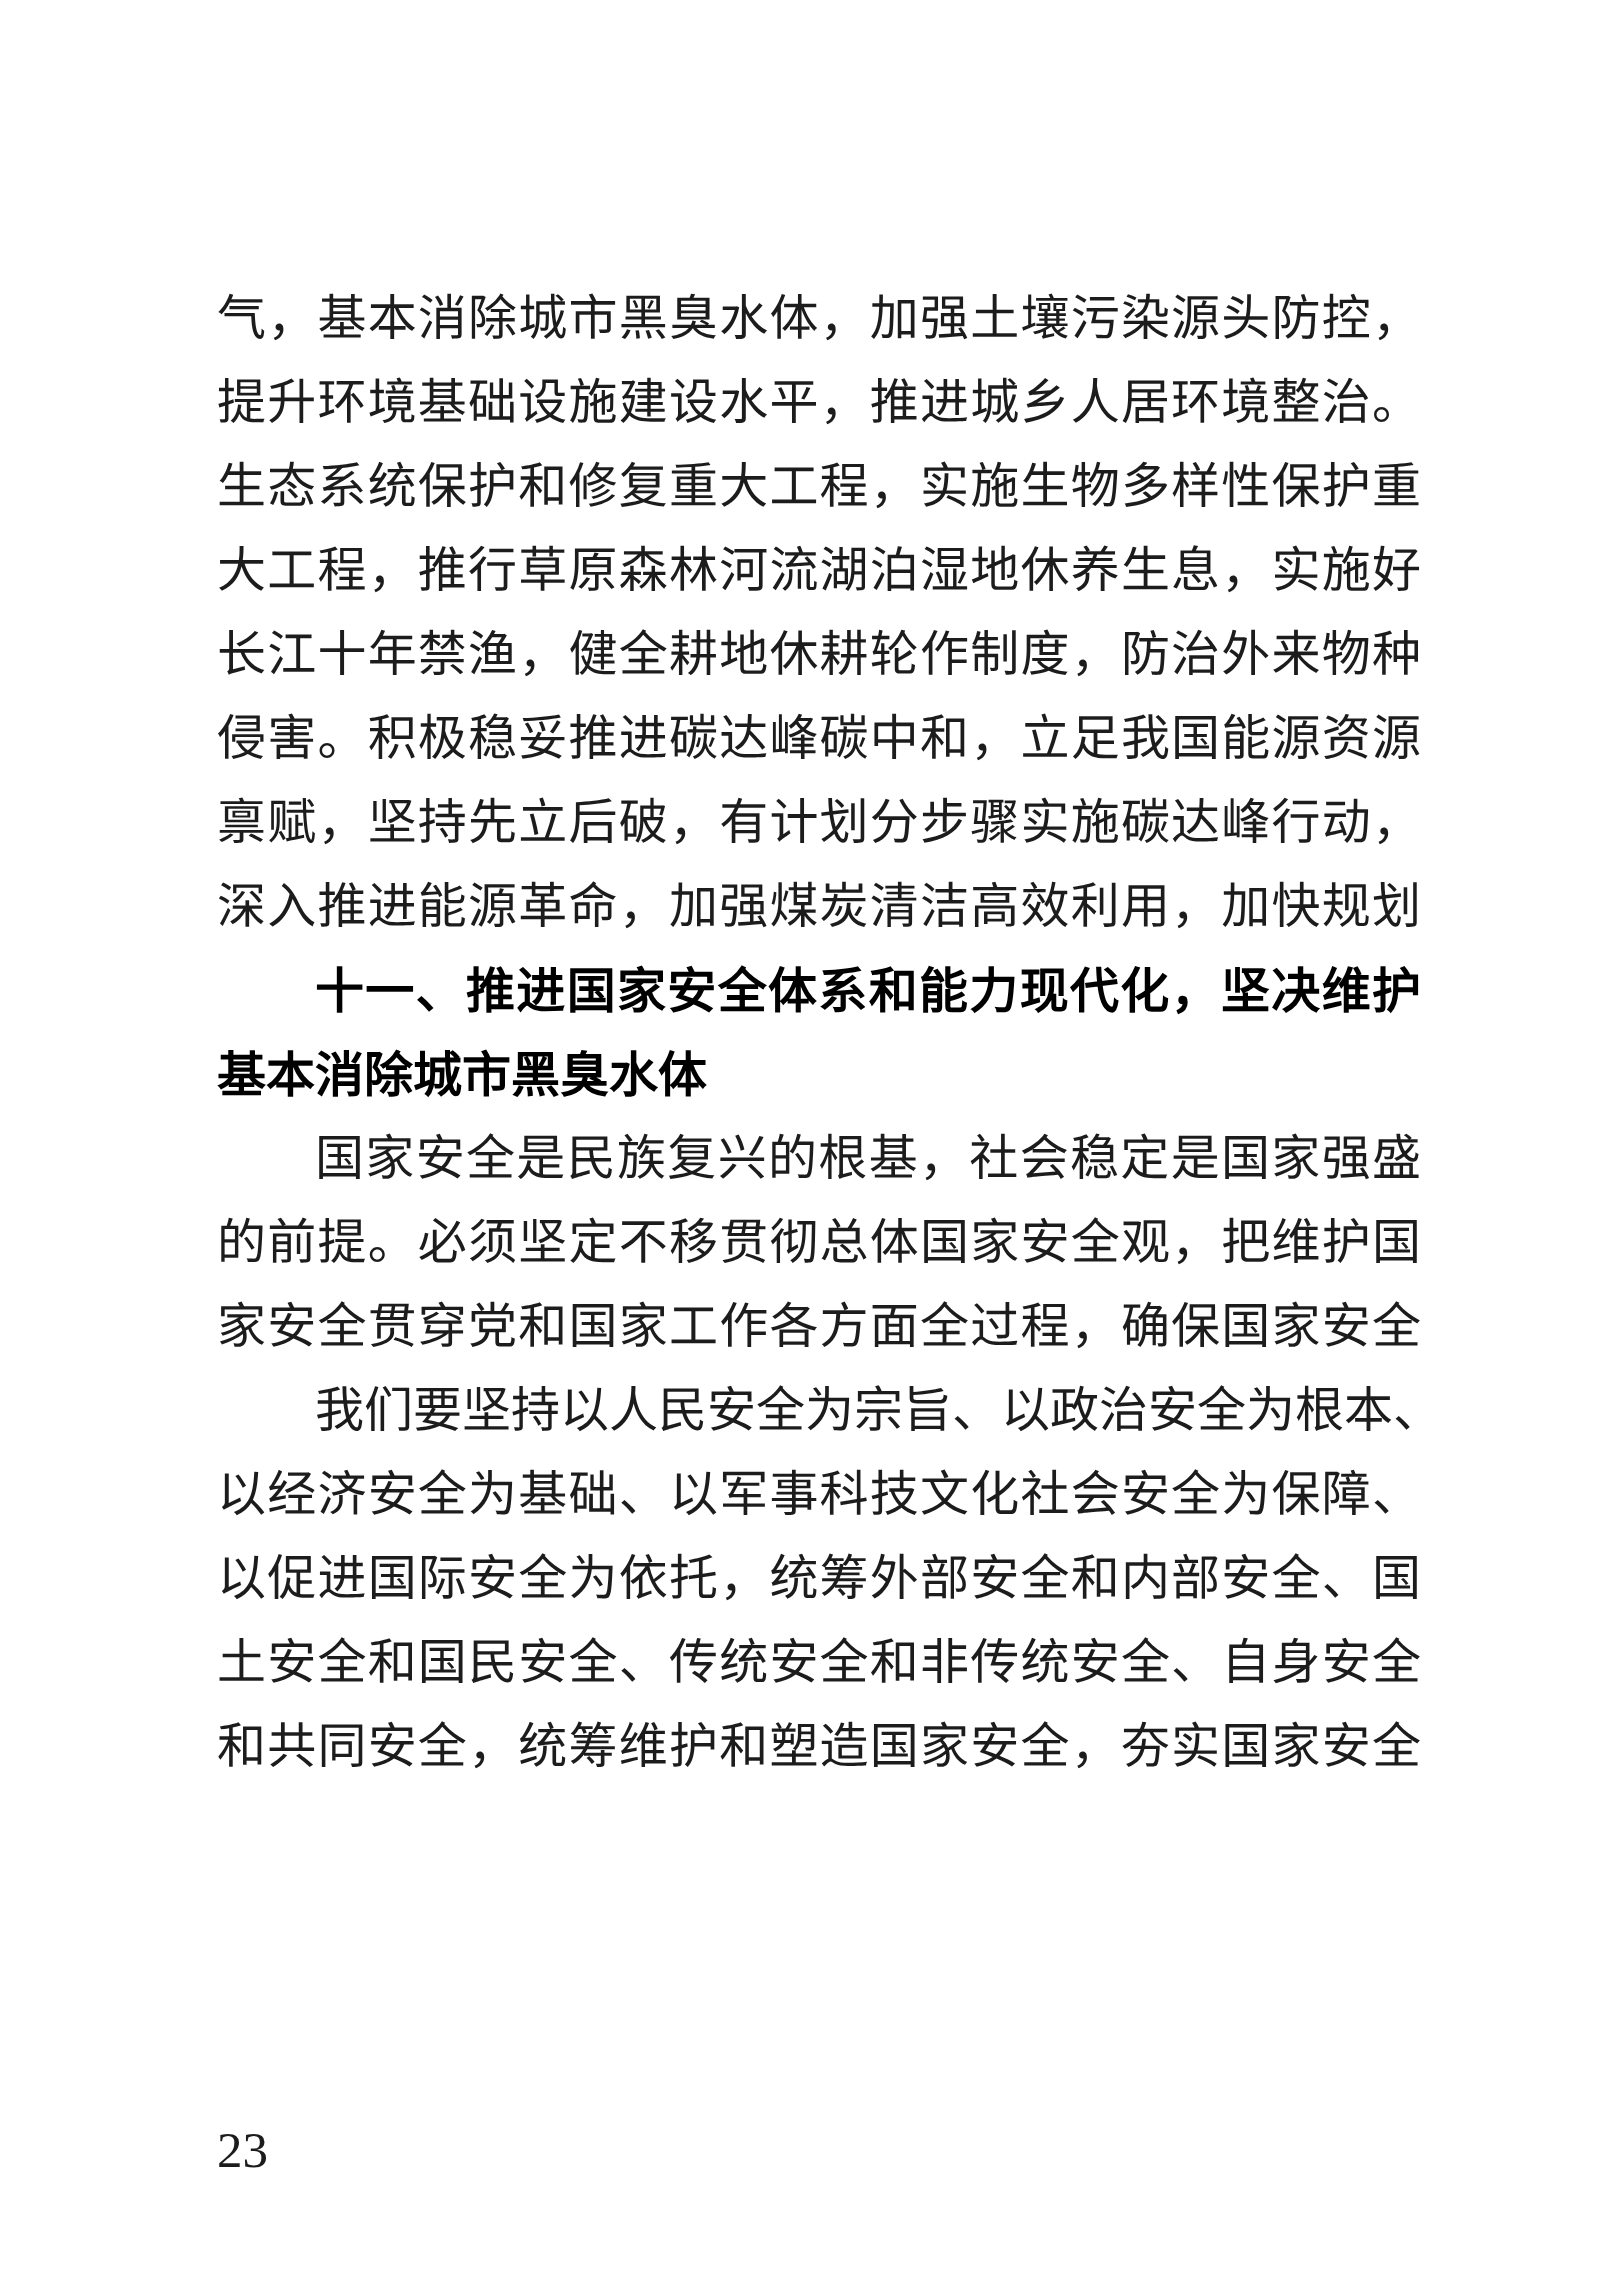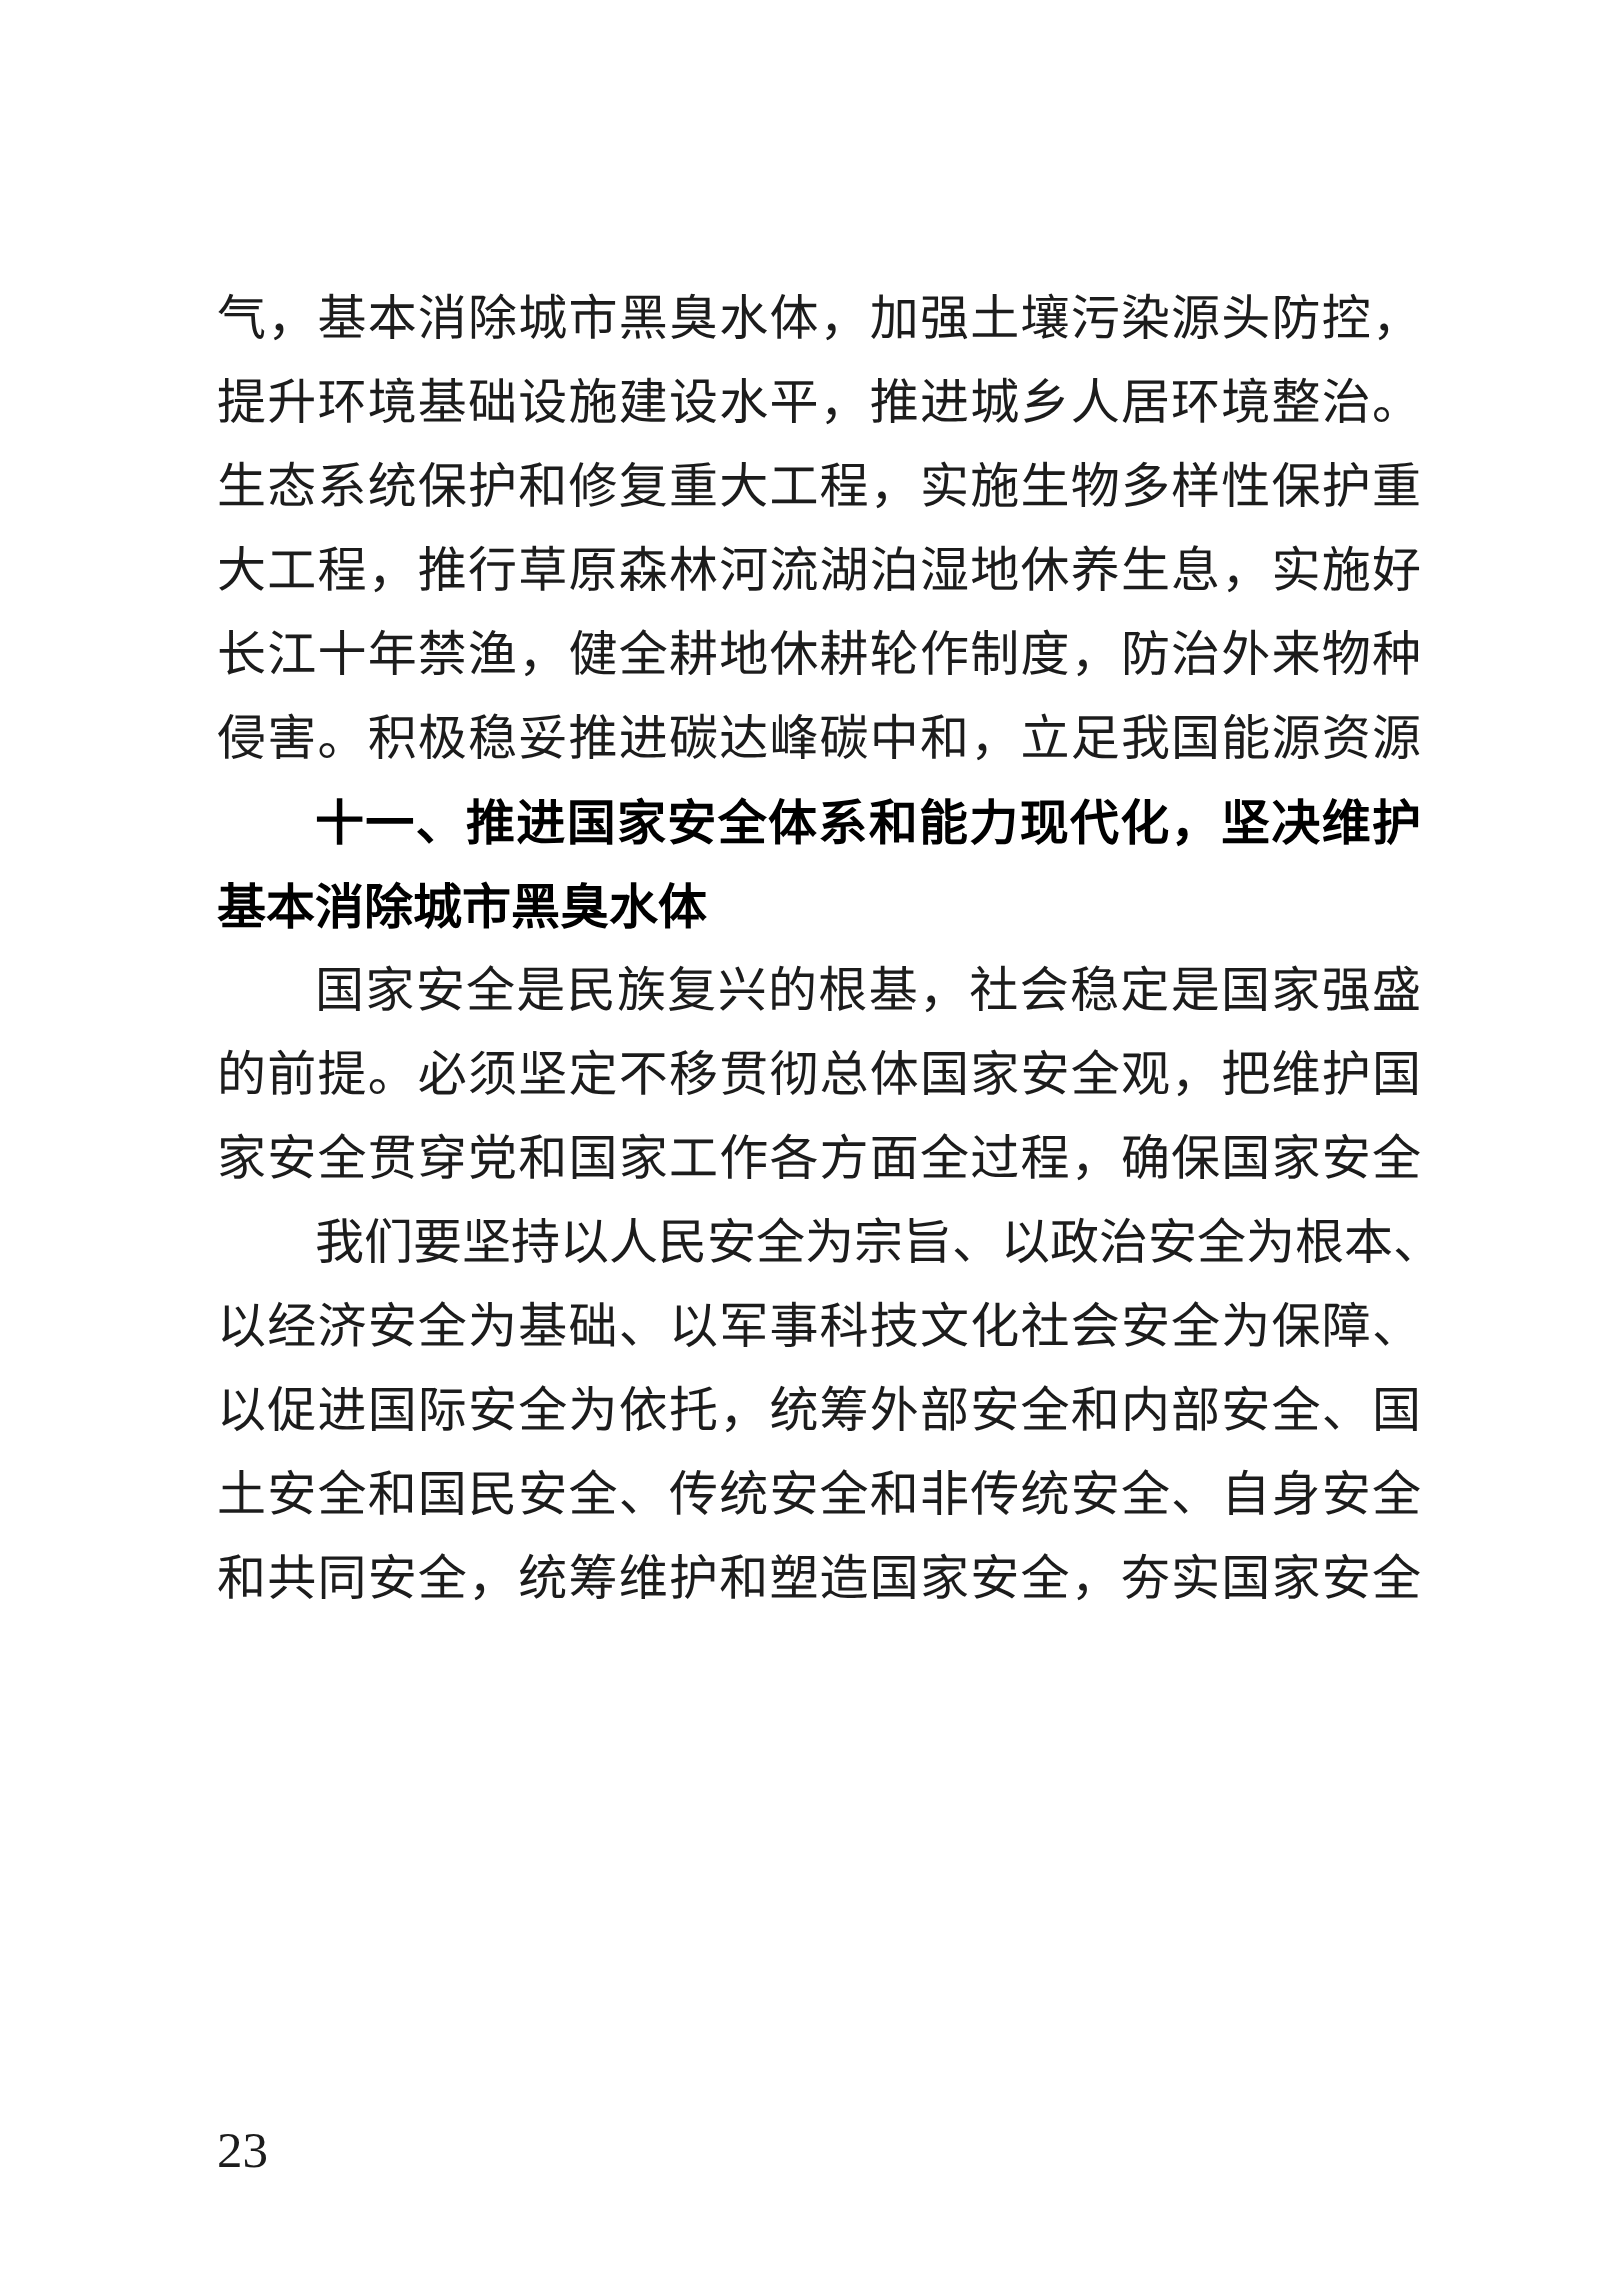--- a/index.html
+++ b/index.html
@@ -56,20 +56,22 @@
 <body>
 
 <div class="page">
   <div class="text-block">
       <div class="line">气，基本消除城市黑臭水体，加强土壤污染源头防控，</div>
       <div class="line">提升环境基础设施建设水平，推进城乡人居环境整治。</div>
       <div class="line">生态系统保护和修复重大工程，实施生物多样性保护重</div>
       <div class="line">大工程，推行草原森林河流湖泊湿地休养生息，实施好</div>
       <div class="line">长江十年禁渔，健全耕地休耕轮作制度，防治外来物种</div>
       <div class="line">侵害。积极稳妥推进碳达峰碳中和，立足我国能源资源</div>
+      <div class="line">禀赋，坚持先立后破，有计划分步骤实施碳达峰行动，</div>
+      <div class="line">深入推进能源革命，加强煤炭清洁高效利用，加快规划</div>
       <div class="line heading indent">十一、推进国家安全体系和能力现代化，坚决维护</div>
       <div class="line heading last">基本消除城市黑臭水体</div>
       <div class="line indent">国家安全是民族复兴的根基，社会稳定是国家强盛</div>
       <div class="line">的前提。必须坚定不移贯彻总体国家安全观，把维护国</div>
       <div class="line">家安全贯穿党和国家工作各方面全过程，确保国家安全</div>
       <div class="line indent">我们要坚持以人民安全为宗旨、以政治安全为根本、</div>
       <div class="line">以经济安全为基础、以军事科技文化社会安全为保障、</div>
       <div class="line">以促进国际安全为依托，统筹外部安全和内部安全、国</div>
       <div class="line">土安全和国民安全、传统安全和非传统安全、自身安全</div>
       <div class="line">和共同安全，统筹维护和塑造国家安全，夯实国家安全</div>

